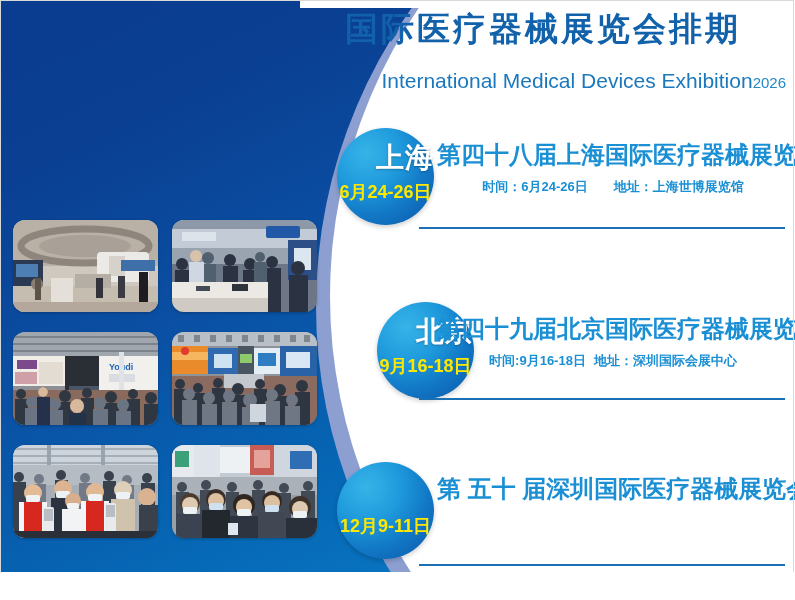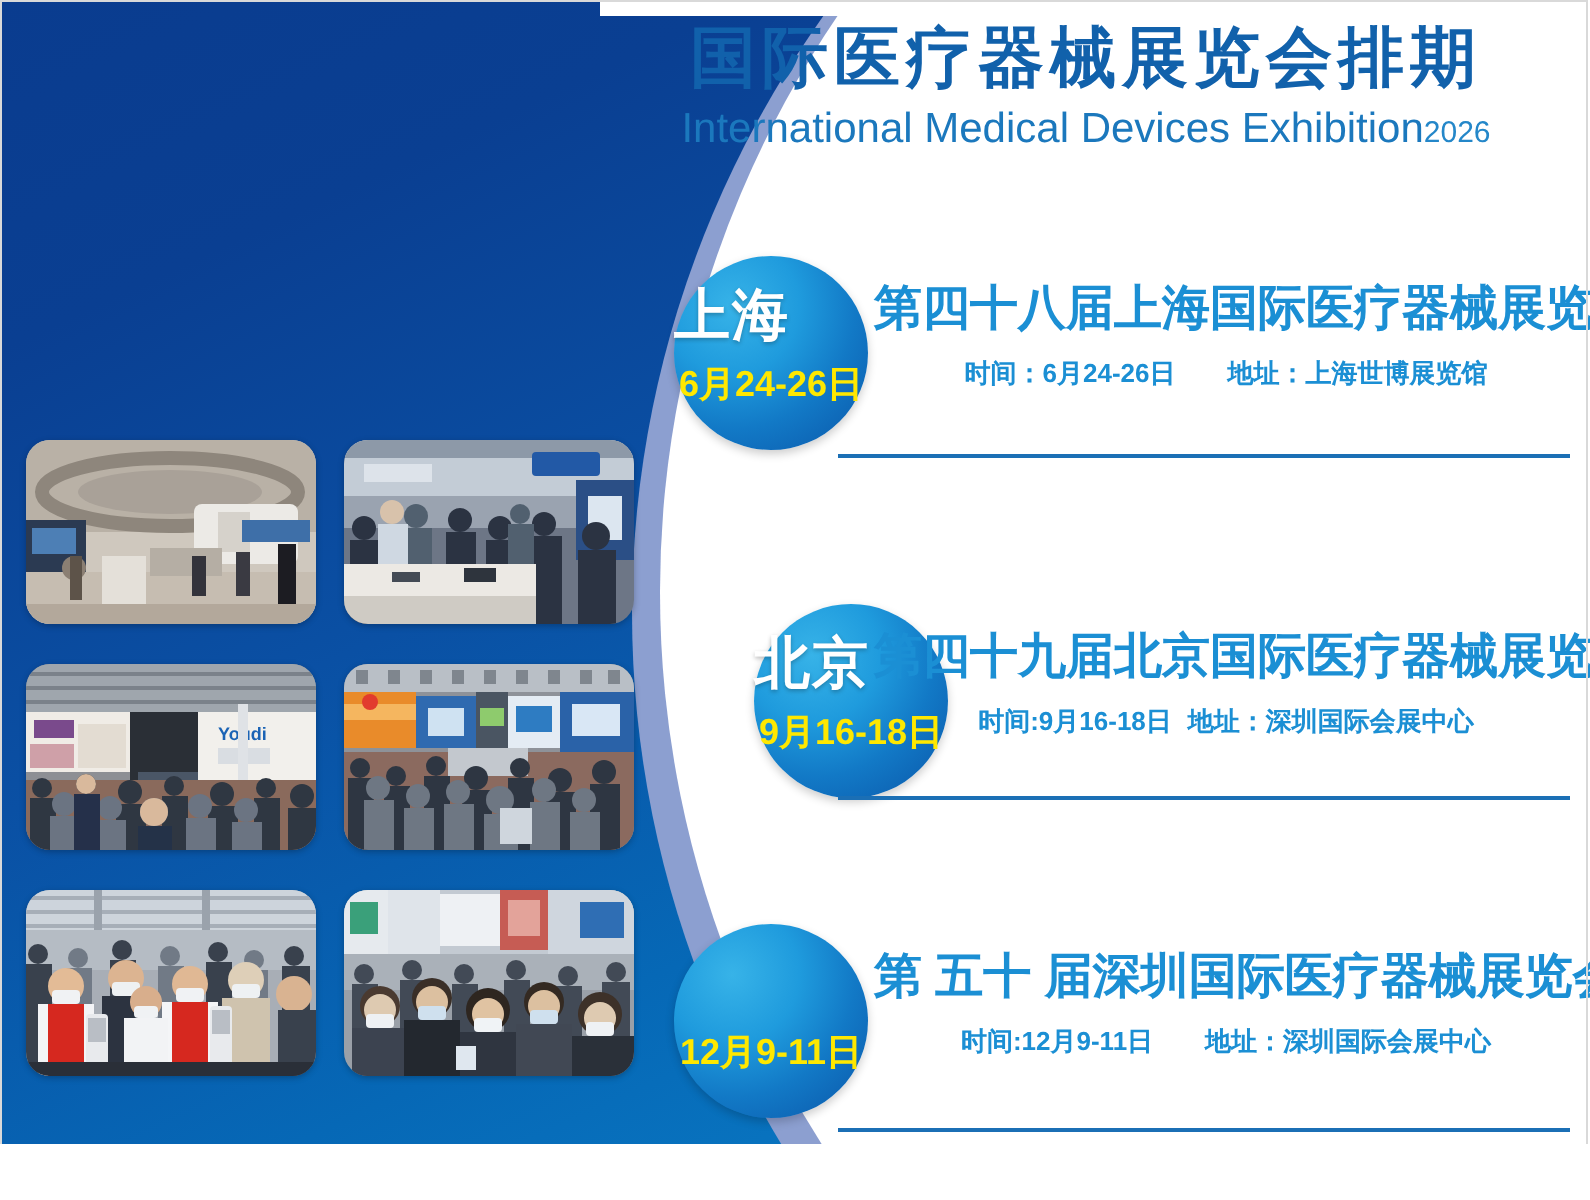--- a/index.html
+++ b/index.html
@@ -86,21 +86,22 @@
     color: #1161ab;
     letter-spacing: 3px;
     line-height: 42px;
     white-space: nowrap;
   }
   .title-en {
     font-size: 21px;
     color: #1b78bd;
     line-height: 26px;
     white-space: nowrap;
-    margin-top: 2px;
+    margin-top: 18px;
+    text-align: right;
   }
   .title-en .yr {
     font-size: 15px;
     color: #2487c9;
   }
 
   
   .photo {
     position: absolute;
     border-radius: 12px;
@@ -116,21 +117,21 @@
     position: absolute;
     width: 97px; height: 97px;
     border-radius: 50%;
     background: radial-gradient(circle at 30% 26%, #37b3e8 0%, #1f9bdd 34%, #1279c6 62%, #0a55a8 100%);
     box-shadow: 0 2px 5px rgba(0,0,0,0.2);
   }
   .badge-city {
     position: absolute;
     left: 0; top: 13px;
     width: 97px;
-    text-align: left;
+    text-align: right;
     font-size: 28px;
     font-weight: bold;
     color: #ffffff;
     letter-spacing: 1px;
     line-height: 34px;
     text-shadow: 0 1px 2px rgba(0,0,0,0.25);
   }
   .badge-date {
     position: absolute;
     left: 0; top: 52px;
@@ -494,19 +495,18 @@
     </div>
     <div class="divider" style="left:419px;top:398px;width:366px;"></div>
   </div>
 
   <div class="event-row">
     <div class="badge" style="left:337px;top:462px;">
       <div class="badge-date">12月9-11日</div>
     </div>
     <div class="evt-text" style="left:437px;top:474px;width:352px;">
       <div class="evt-name">第 五十 届深圳国际医疗器械展览会</div>
-      <div class="evt-meta" style="text-align:center;"><span>时间:</span><span>12月9-11日</span><span class="gap-wide"></span><span>地址：</span><span>深圳国际会展中心</span></div>
     </div>
     <div class="divider" style="left:419px;top:564px;width:366px;"></div>
   </div>
 
   <div class="frame"></div>
 </div>
 
 </body></html>

